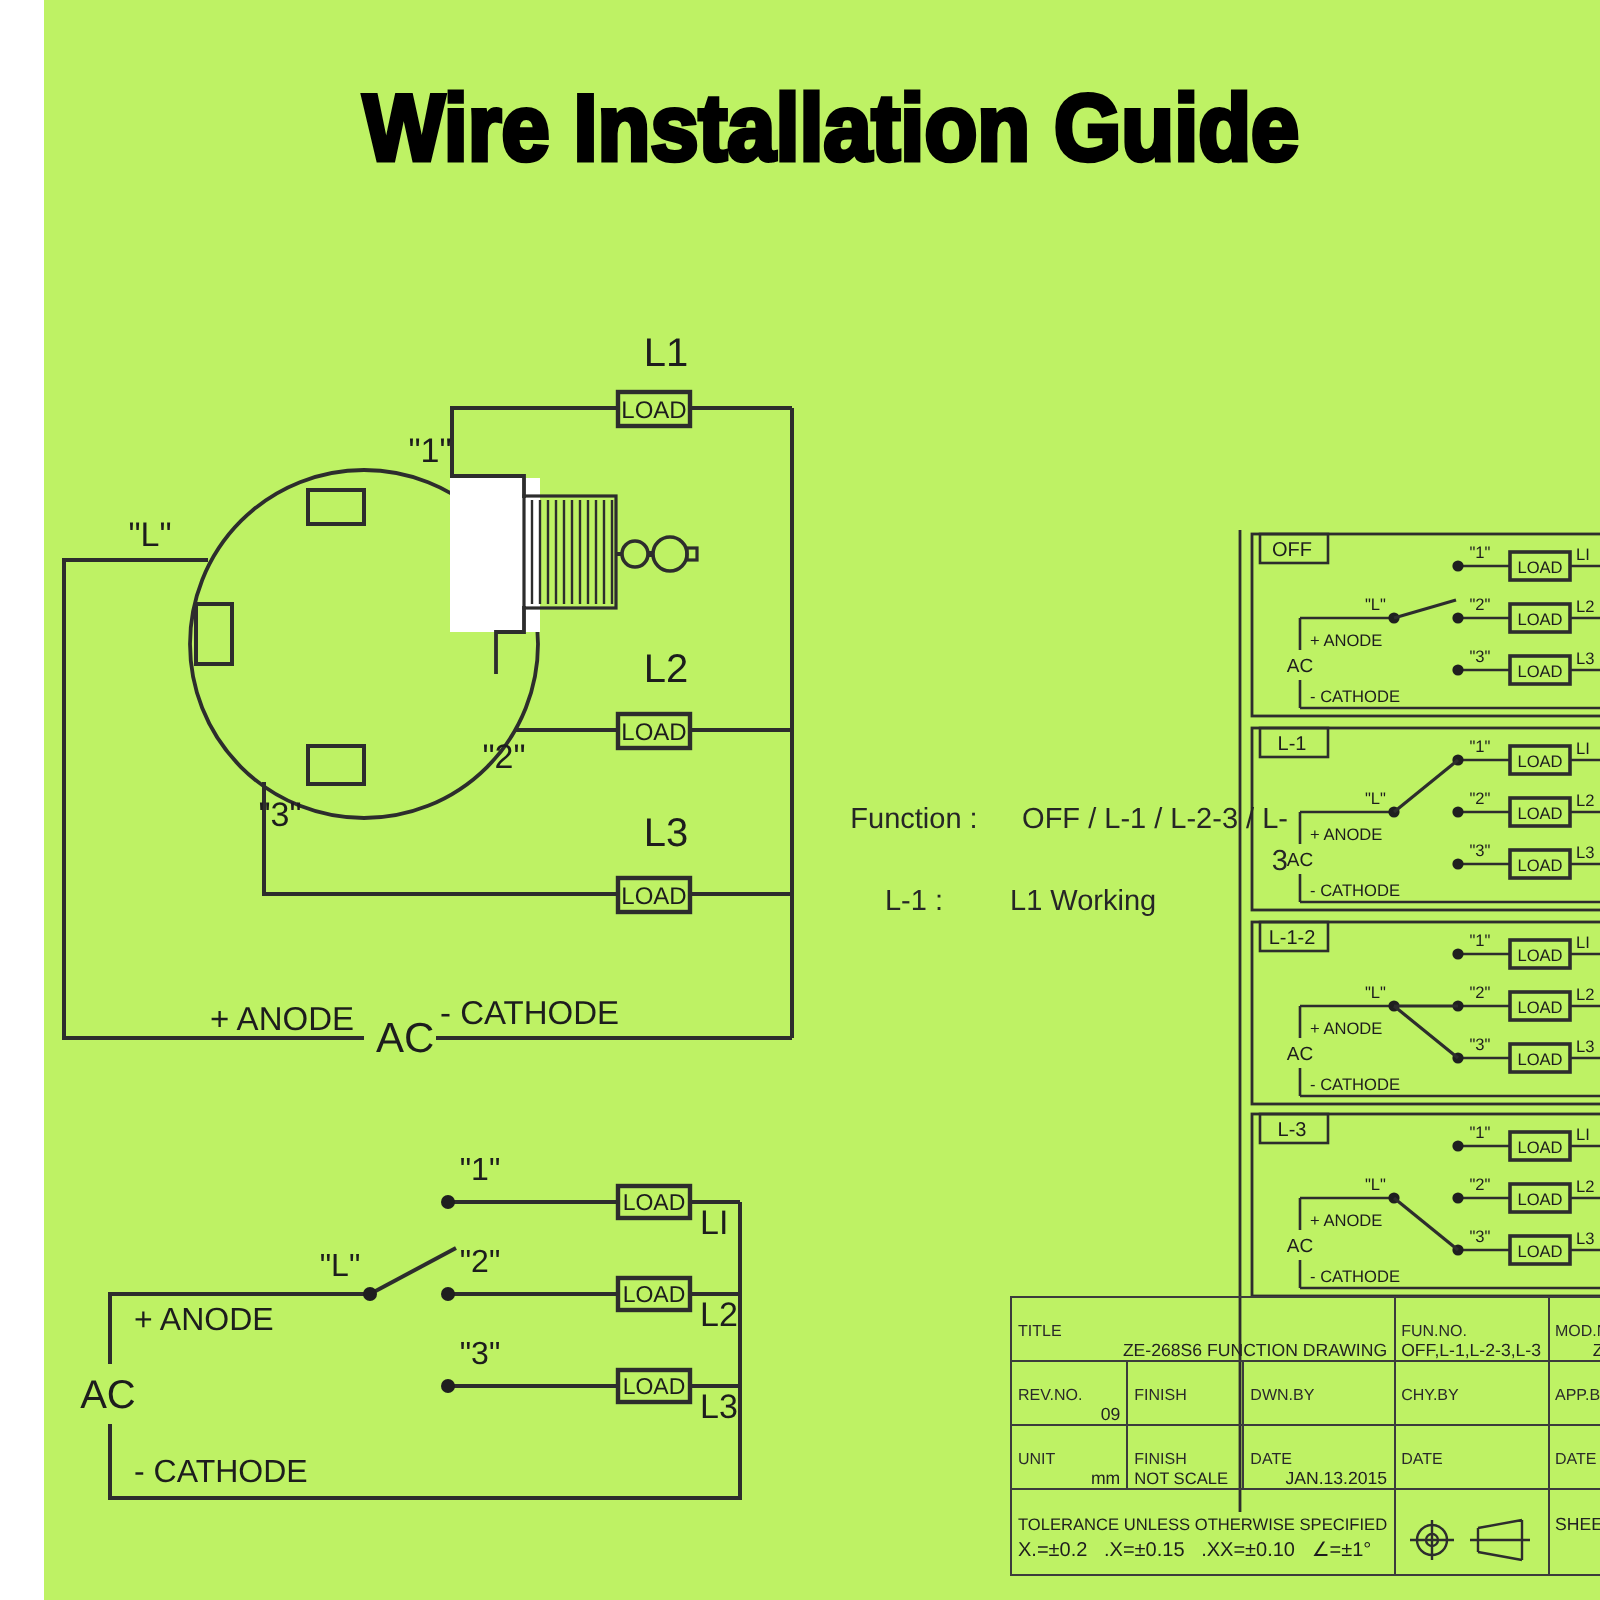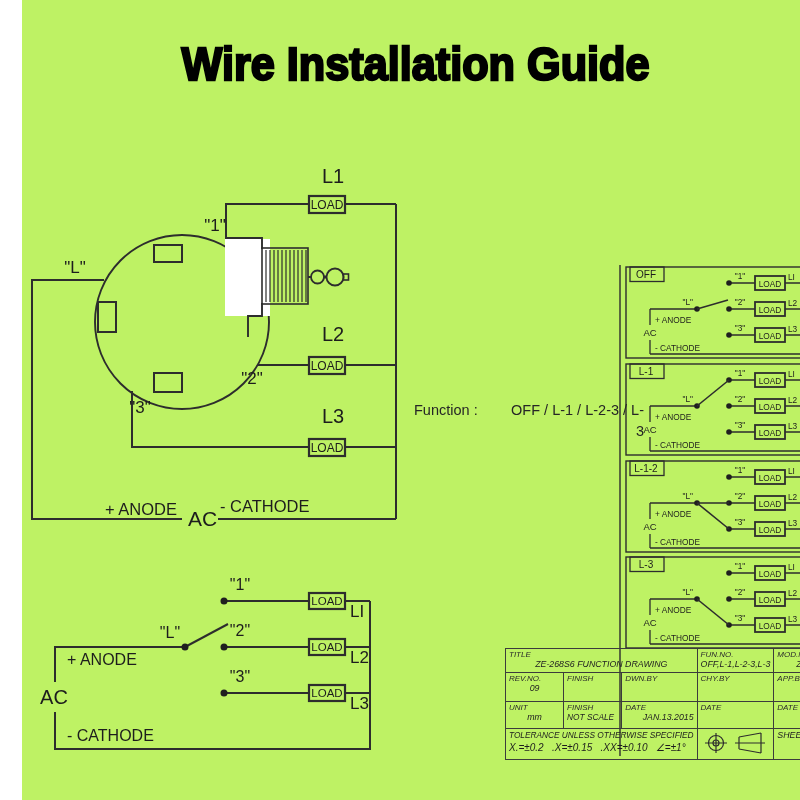--- a/index.html
+++ b/index.html
@@ -7,29 +7,29 @@
          font-family:"Liberation Sans",sans-serif;color:#1d1d1d;margin-left:22px;}
   .page-title{position:absolute;left:0;top:36px;width:100%;text-align:center;
               font-size:47px;font-weight:bold;color:#000;
               -webkit-text-stroke:2.4px #000;letter-spacing:0px;transform:scaleX(.92);}
   svg.artwork{position:absolute;left:0;top:0;}
   svg text{font-family:"Liberation Sans",sans-serif;fill:#1d1d1d;}
   .stroke{stroke:#2d2d2d;fill:none;}
   
   .fn-block{position:absolute;left:392px;top:400px;width:230px;font-size:14.5px;color:#262626;}
   .fn-row{display:flex;line-height:20.5px;}
-  .fn-label{width:86px;text-align:left;flex:none;}
+  .fn-label{width:86px;text-align:center;flex:none;}
   .fn-value{margin-left:5px;text-align:right;}
   
   .title-block{position:absolute;left:483px;top:648px;}
   .title-block table{border-collapse:collapse;table-layout:fixed;}
-  .title-block td{border:1.5px solid #3c3c3c;padding:1px 3px 0 3px;vertical-align:top;overflow:hidden;font-style:italic;}
+  .title-block td{border:1.5px solid #3c3c3c;padding:12px 3px 0 3px;vertical-align:top;overflow:hidden;}
   .tb-label{font-size:8px;color:#2a2a2a;white-space:nowrap;}
   .tb-value{font-size:8.8px;color:#222;white-space:nowrap;}
-  .tb-center{text-align:center;}
+  .tb-center{text-align:right;}
   .tb-right{text-align:right;}
   .tol-l1{font-size:8.3px;white-space:nowrap;}
   .tol-l2{font-size:10px;white-space:nowrap;margin-top:2px;}
   .sheet-cell{font-size:8.8px;padding-top:9px;}
 </style>
 </head>
 <body>
 
 <div class="sheet">
 
@@ -204,20 +204,24 @@
         <path d="M675,599 L707,625" class="stroke" stroke-width="1.6"></path>
       </g>
     </g>
   </svg>
 
   <div class="fn-block">
     <div class="fn-row">
       <span class="fn-label">Function :</span>
       <span class="fn-value">OFF / L-1 / L-2-3 / L-3</span>
     </div>
+    <div class="fn-row">
+      <span class="fn-label">L-1 :</span>
+      <span class="fn-value">L1 Working</span>
+    </div>
   </div>
 
   <div class="title-block">
     <table>
       <colgroup>
           <col style="width:54px">
           <col style="width:51px">
           <col style="width:70px">
           <col style="width:74px">
           <col style="width:65px">

